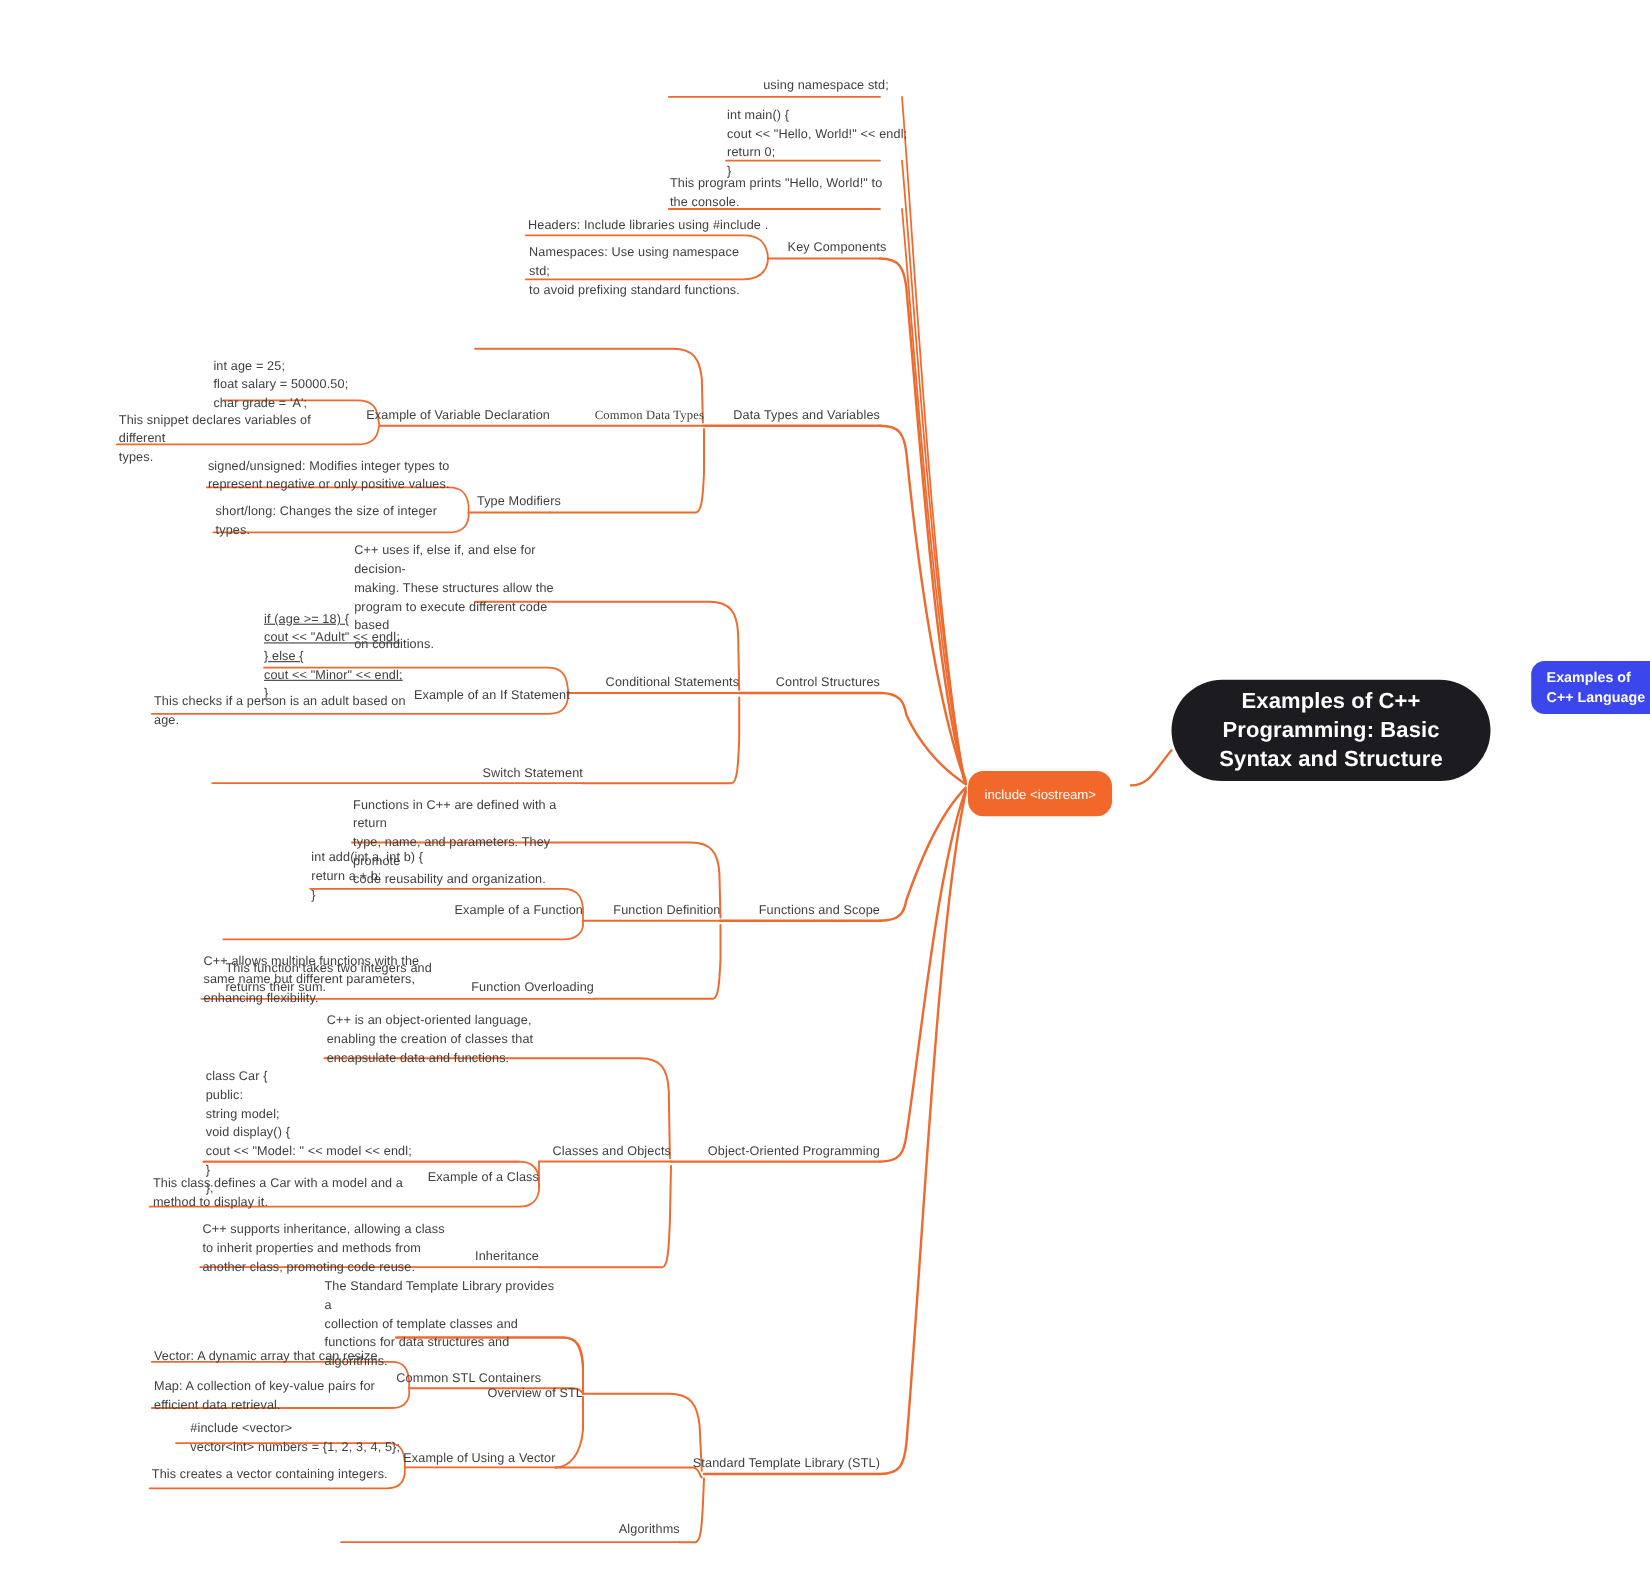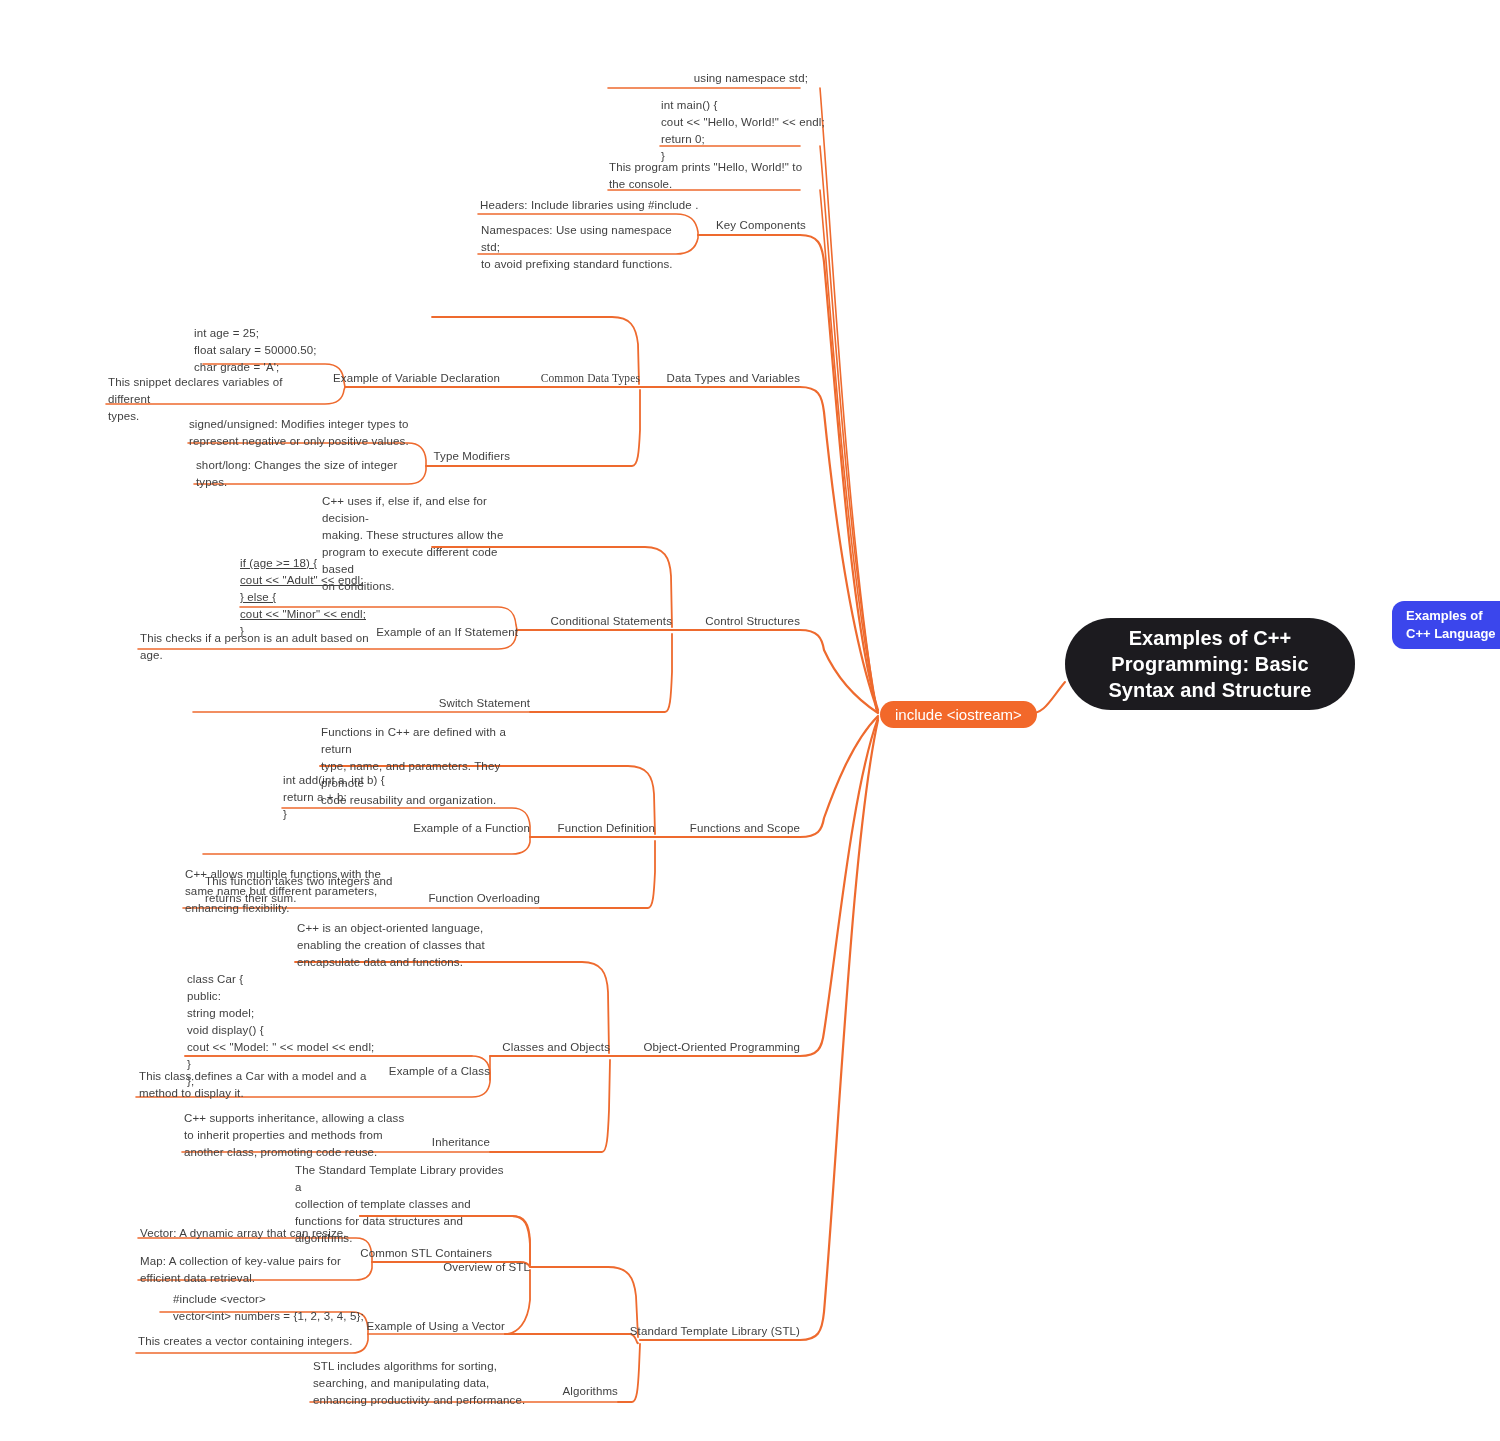--- a/index.html
+++ b/index.html
@@ -47,25 +47,25 @@
     align-items:center;
     justify-content:center;
     text-align:center;
     padding:12px 22px;
     box-sizing:border-box;
     letter-spacing:.1px;
   }
   .pill-orange{
     position:absolute;
     left:880px; top:701px;
-    height:27px;
+    height:41px;
     background:#f2682a;
     border-radius:14px;
     color:#ffffff;
-    font-size:15px;
+    font-size:12px;
     display:flex;
     align-items:center;
     padding:0 15px;
     white-space:nowrap;
   }
   .pill-blue{
     position:absolute;
     left:1392px; top:601px;
     width:120px; height:48px;
     background:#3b46ec;
@@ -286,19 +286,16 @@
 algorithms.</div>
   <div class="node l" style="left:140px;top:1225px;width:260px;">Vector: A dynamic array that can resize.</div>
   <div class="node l" style="left:140px;top:1253px;width:212px;">Map: A collection of key-value pairs for
 efficient data retrieval.</div>
   <div class="node r" style="left:310px;top:1245px;width:182px;">Common STL Containers</div>
   <div class="node l" style="left:173px;top:1291px;width:250px;">#include &lt;vector&gt;
 vector&lt;int&gt; numbers = {1, 2, 3, 4, 5};</div>
   <div class="node l" style="left:138px;top:1333px;width:250px;">This creates a vector containing integers.</div>
   <div class="node r" style="left:310px;top:1318px;width:195px;">Example of Using a Vector</div>
   <div class="node r" style="left:400px;top:1259px;width:130px;">Overview of STL</div>
-  <div class="node l" style="left:313px;top:1358px;width:230px;">STL includes algorithms for sorting,
-searching, and manipulating data,
-enhancing productivity and performance.</div>
   <div class="node r" style="left:470px;top:1383px;width:148px;">Algorithms</div>
   <div class="node r" style="left:560px;top:1323px;width:240px;">Standard Template Library (STL)</div>
 
 </div>
 
 </body></html>

